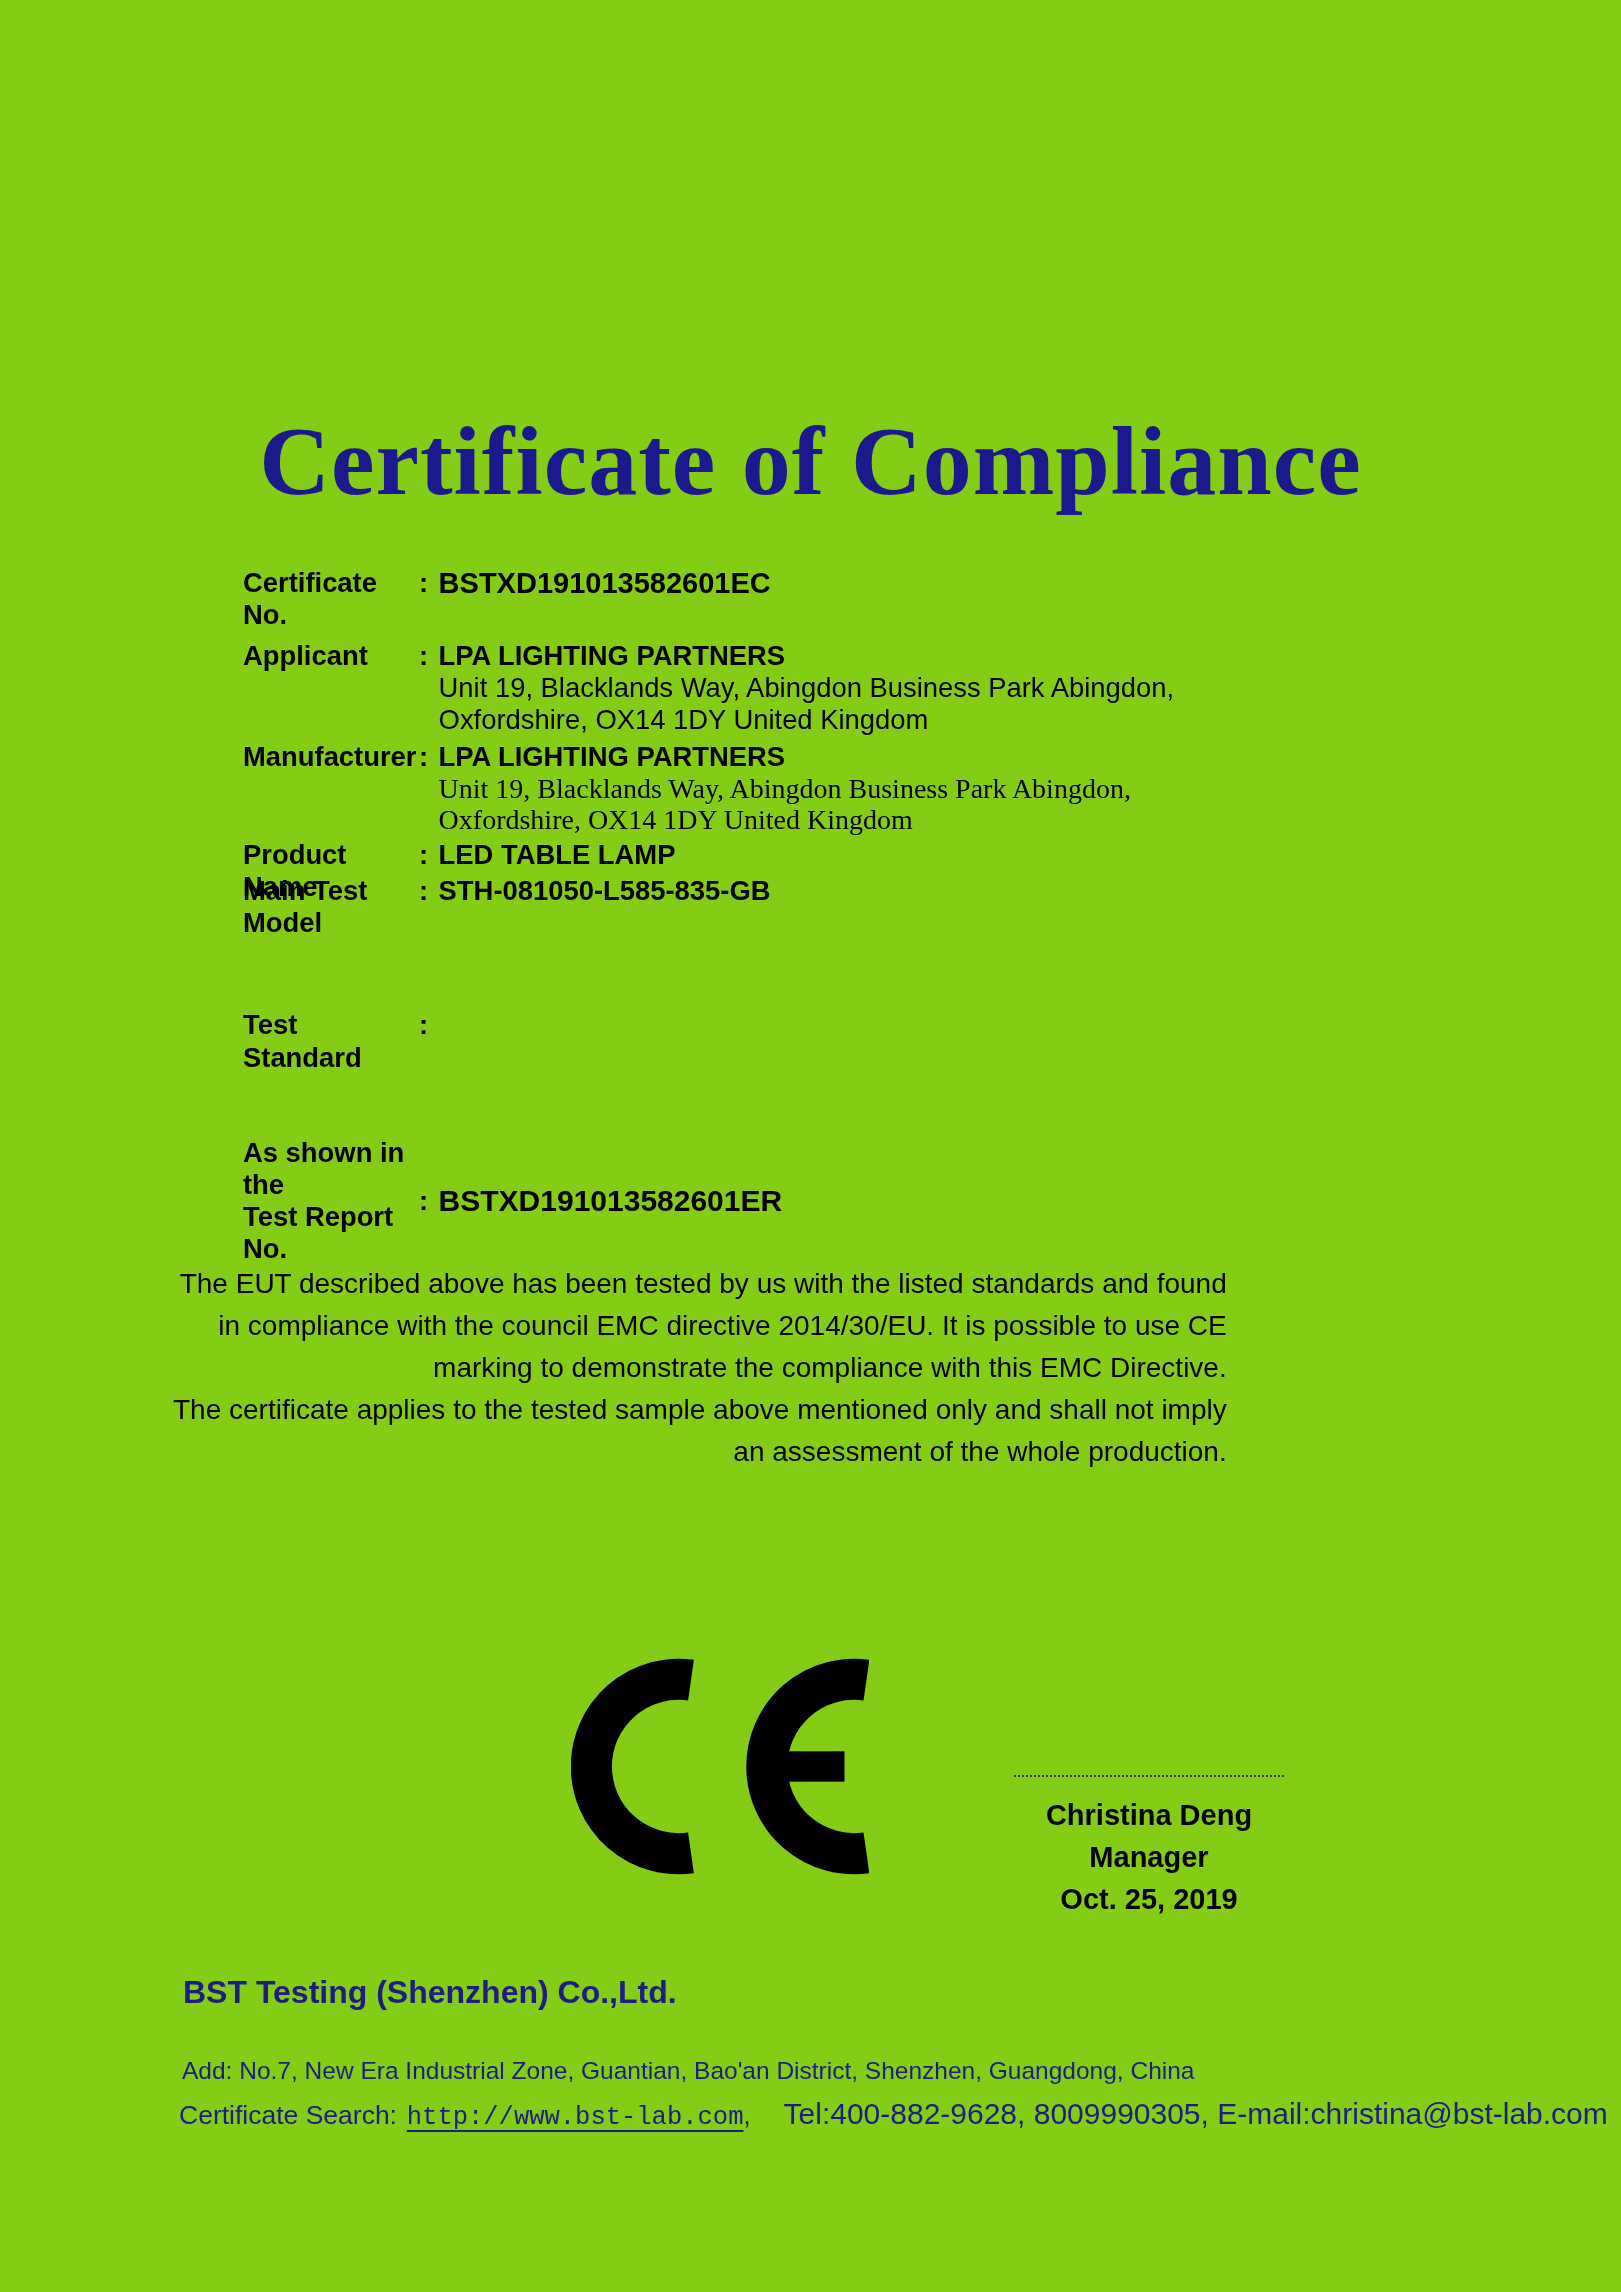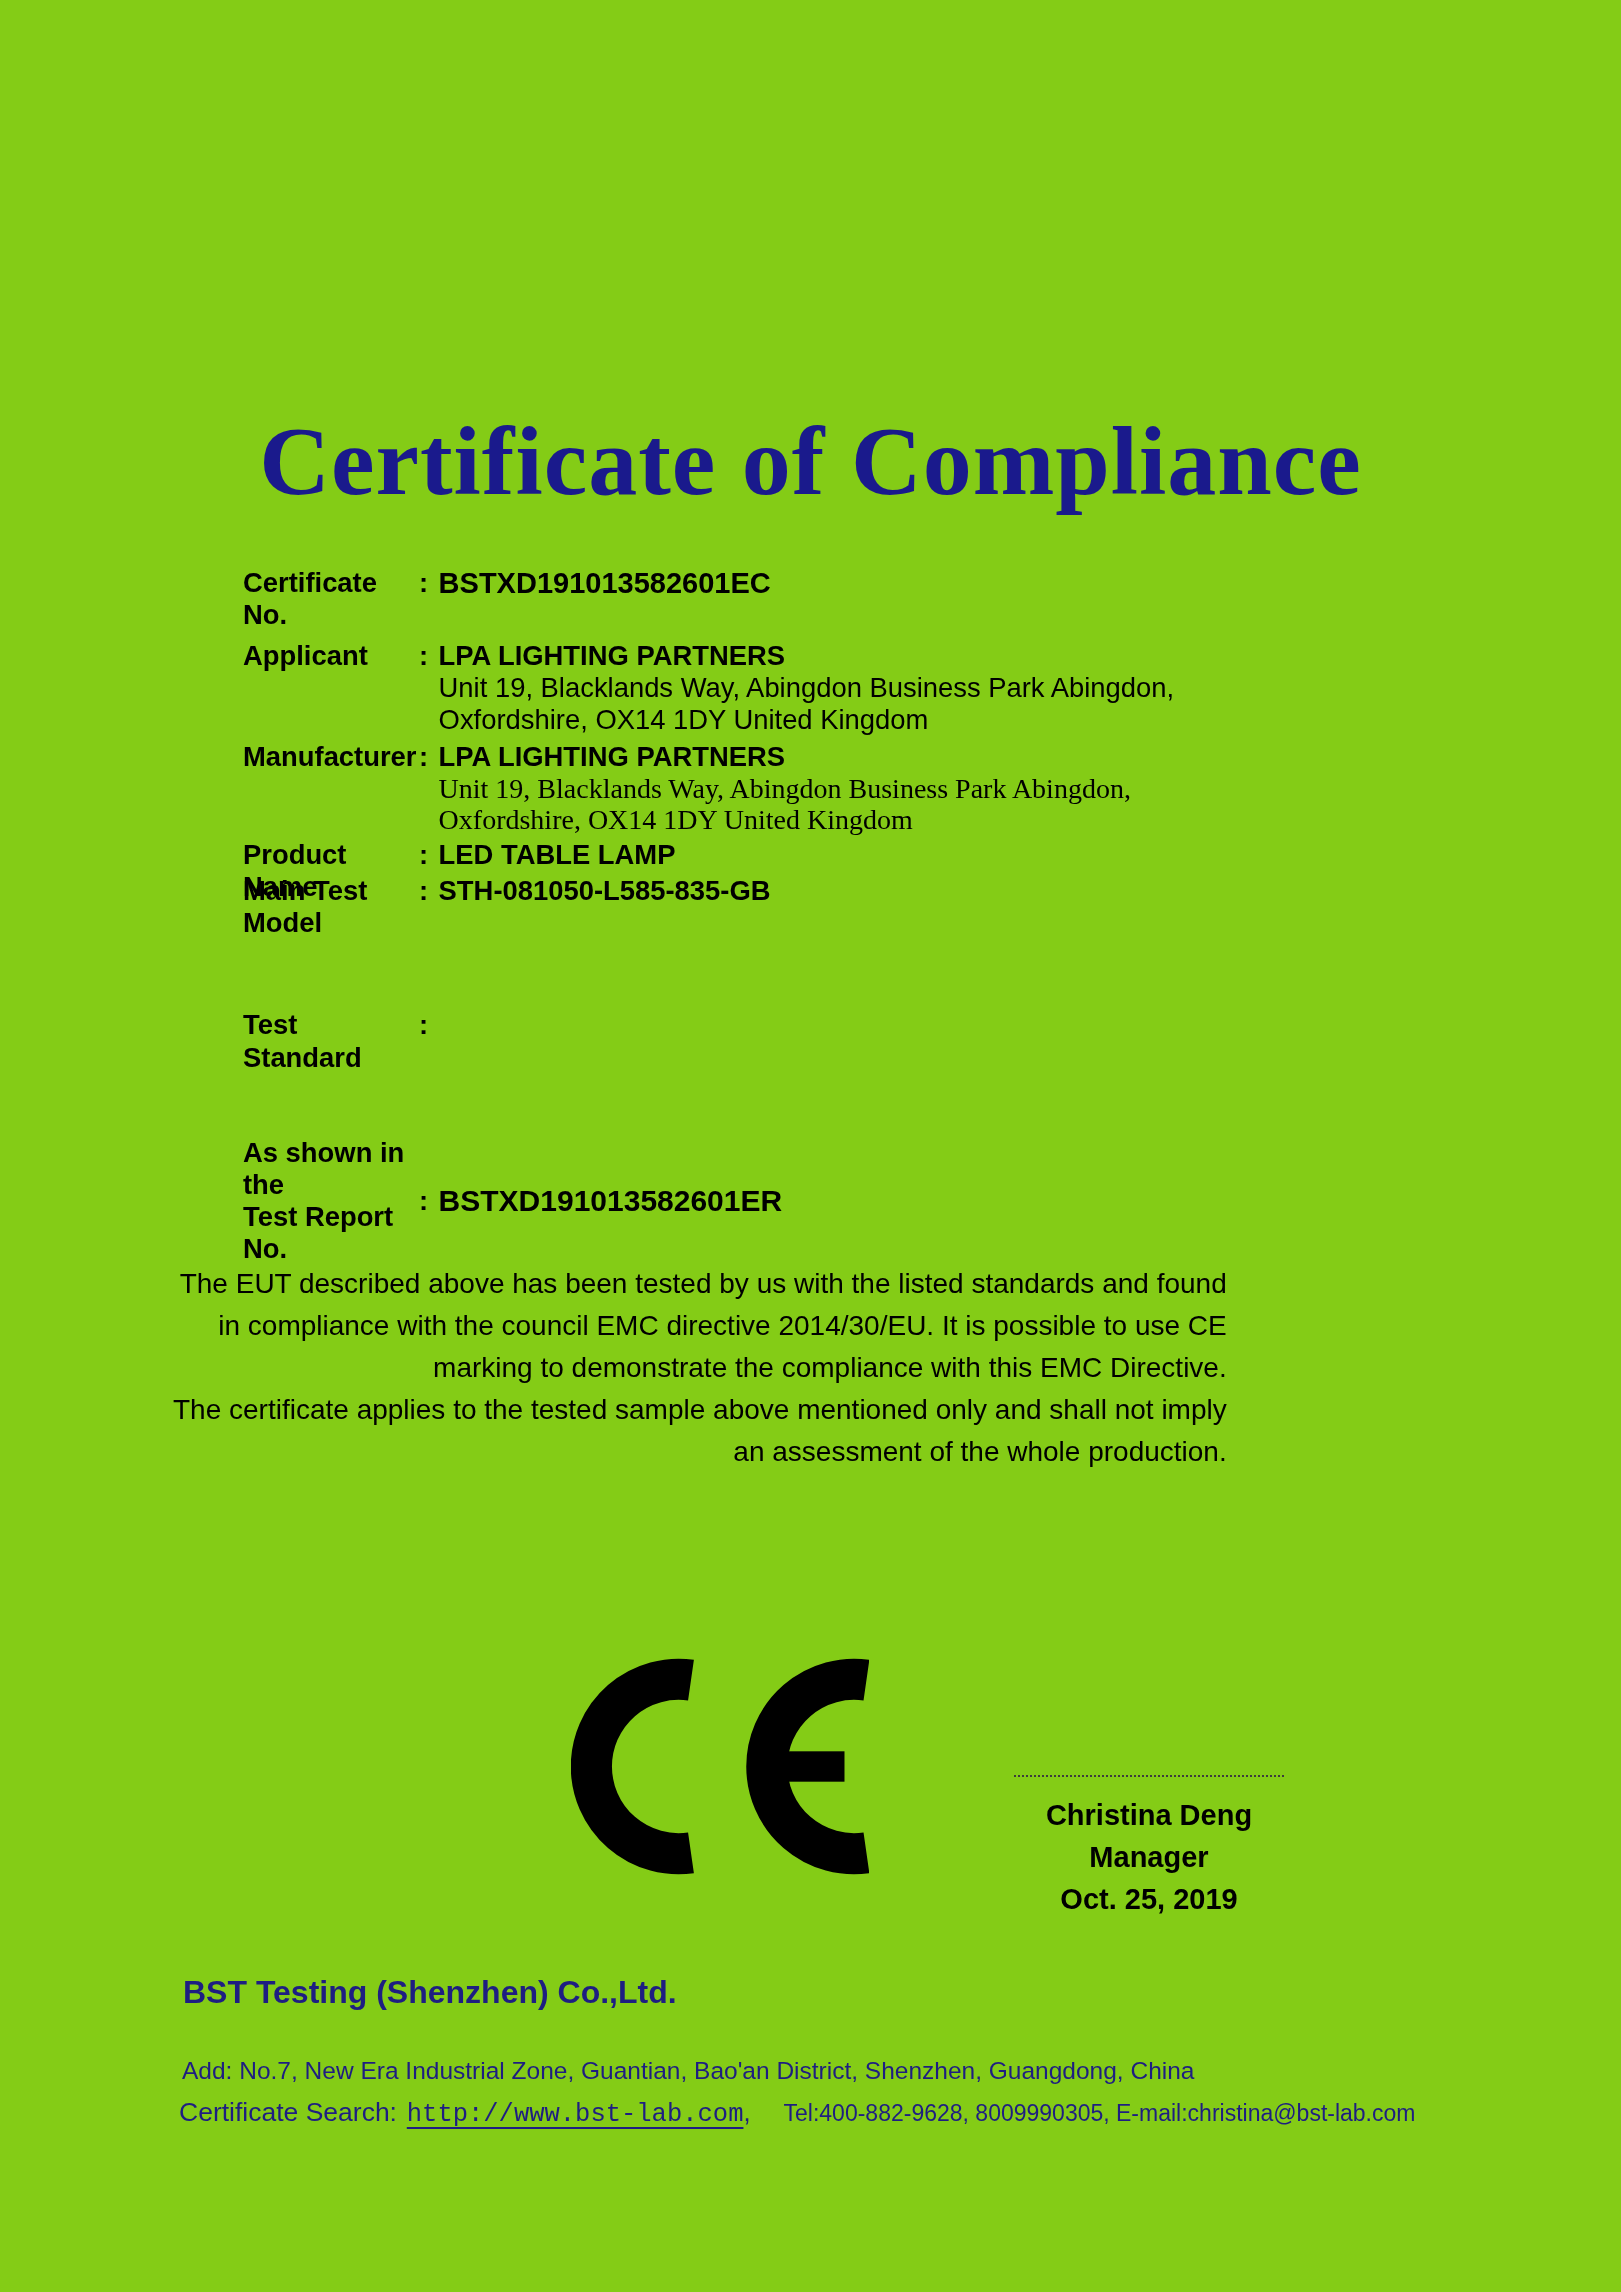--- a/index.html
+++ b/index.html
@@ -36,21 +36,21 @@
        border-top:2.9px dotted #3c3c3c;}
   .footer-company{position:absolute;left:183px;top:1974px;font-weight:bold;font-size:32px;
        color:var(--footer-navy,#1e1e82);white-space:nowrap;}
   .footer-address{position:absolute;left:182px;top:2057px;font-size:24.5px;
        color:var(--footer-navy,#1e1e82);white-space:nowrap;text-align:center;}
   .footer-search{position:absolute;left:179px;top:2097px;font-size:26.5px;
        color:var(--footer-navy,#1e1e82);white-space:nowrap;}
   .footer-search .url{
        font-size:25.5px;text-decoration:underline;text-decoration-thickness:2px;
        text-underline-offset:5.9px;color:var(--footer-navy,#1e1e82);margin-left:9.8px;cursor:pointer;font-family:Liberation Mono, monospace;}
-  .footer-search .contact{margin-left:33px;font-size:23px;}
+  .footer-search .contact{margin-left:33px;font-size:30px;}
   .footer-search .suffix{font-size:25.5px;}
 </style>
 </head>
 <body>
 
 <div class="page">
 
   <h1 class="title">Certificate of Compliance</h1>
 
   <div class="row" style="top:567px">

